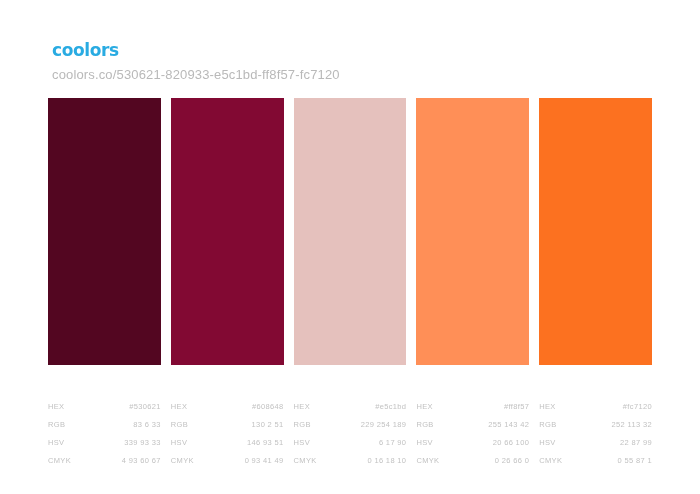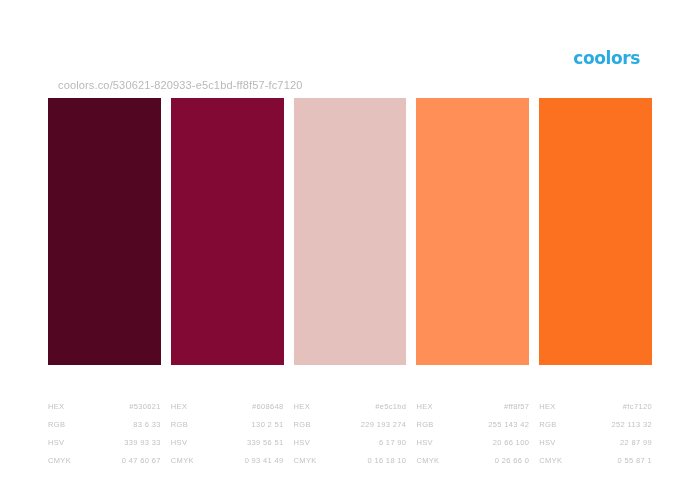--- a/index.html
+++ b/index.html
@@ -28,30 +28,29 @@
     position: absolute;
     left: 48px;
     top: 36px;
     width: 604px;
   }
   .brand-logo {
     font-size: 17px;
     font-weight: bold;
     letter-spacing: -0.4px;
     line-height: 20px;
-    margin: 12px;
+    margin: 4px;
     padding: 0;
     font-family: "DejaVu Sans", sans-serif;
-    text-align: right;
   }
   .brand-url {
-    margin: 10px;
+    margin: 4px;
     padding: 0;
     margin-top: 9px;
-    font-size: 11px;
+    font-size: 13px;
     line-height: 11px;
     letter-spacing: 0.15px;
     color: #b9b9b9;
     font-family: "Liberation Sans", sans-serif;
   }
 
   
   .swatch-strip {
     position: absolute;
     left: 48px;
@@ -127,51 +126,51 @@
       <div class="data-row">
         <span class="data-key">RGB</span>
         <span class="data-val">83 6 33</span>
       </div>
       <div class="data-row">
         <span class="data-key">HSV</span>
         <span class="data-val">339 93 33</span>
       </div>
       <div class="data-row">
         <span class="data-key">CMYK</span>
-        <span class="data-val">0 47 60 67</span>
+        <span class="data-val">4 93 60 67</span>
       </div>
     </div>
 
     <div class="data-col">
       <div class="data-row">
         <span class="data-key">HEX</span>
         <span class="data-val">#608648</span>
       </div>
       <div class="data-row">
         <span class="data-key">RGB</span>
         <span class="data-val">130 2 51</span>
       </div>
       <div class="data-row">
         <span class="data-key">HSV</span>
-        <span class="data-val">339 56 51</span>
+        <span class="data-val">146 93 51</span>
       </div>
       <div class="data-row">
         <span class="data-key">CMYK</span>
         <span class="data-val">0 93 41 49</span>
       </div>
     </div>
 
     <div class="data-col">
       <div class="data-row">
         <span class="data-key">HEX</span>
         <span class="data-val">#e5c1bd</span>
       </div>
       <div class="data-row">
         <span class="data-key">RGB</span>
-        <span class="data-val">229 193 274</span>
+        <span class="data-val">229 254 189</span>
       </div>
       <div class="data-row">
         <span class="data-key">HSV</span>
         <span class="data-val">6 17 90</span>
       </div>
       <div class="data-row">
         <span class="data-key">CMYK</span>
         <span class="data-val">0 16 18 10</span>
       </div>
     </div>

